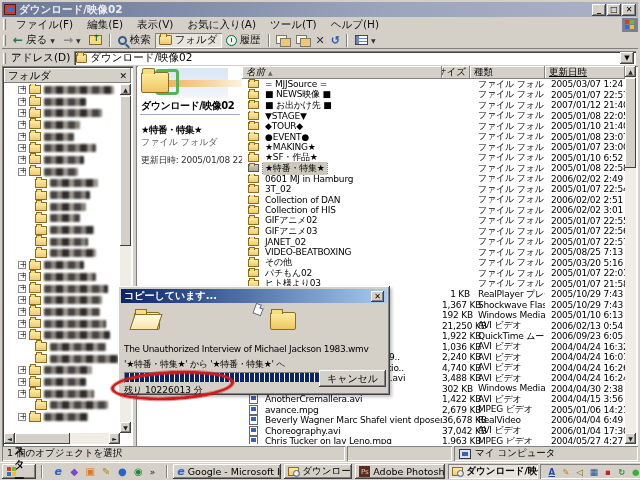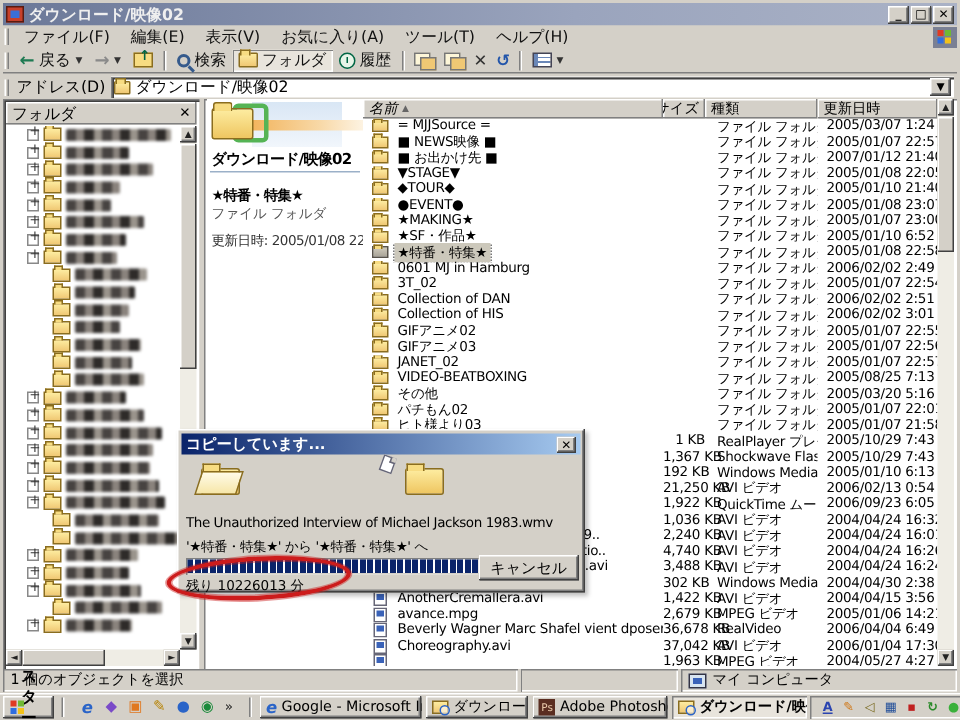--- a/index.html
+++ b/index.html
@@ -93,21 +93,21 @@
   #wvtitle { position:absolute; left:3px; top:33px; font-weight:bold; font-size:10px; letter-spacing:-0.5px; white-space:nowrap; }
   #wvline { position:absolute; left:2px; top:48px; width:100px; height:1px; background:#9bb0c8; }
   #wvname { position:absolute; left:3px; top:58px; font-weight:bold; font-size:9.5px; letter-spacing:-0.5px; white-space:nowrap; }
   #wvtype { position:absolute; left:3px; top:70px; font-size:9px; color:#555; white-space:nowrap; }
   #wvmod  { position:absolute; left:3px; top:88px; font-size:9px; color:#333; white-space:nowrap; letter-spacing:-0.3px; }
 
   
   #list { position:absolute; left:106px; top:0; right:13px; height:378px; overflow:hidden; background:#fff; }
   #listheader { position:absolute; left:0; top:0; right:0; height:13px; display:flex; }
   .hcell { background:#d4d0c8; box-shadow:inset -1px -1px #808080, inset 1px 1px #fff; font-size:9.5px; padding:0 4px; display:flex; align-items:center; white-space:nowrap; overflow:hidden; }
-  .hc-name { width:200px;font-style:italic; } .hc-size { width:28px; justify-content:flex-end; } .hc-type { width:75px; } .hc-date { flex:1; }
+  .hc-name { width:200px;font-style:italic; } .hc-size { width:28px; justify-content:flex-end; } .hc-type { width:75px; } .hc-date { flex:1;text-decoration:underline; }
   .sortmark { font-size:6px; color:#666; margin-left:3px; }
   #listrows { position:absolute; left:0; top:13px; right:0; bottom:0; overflow:hidden; }
   .lrow { height:10.5px; display:flex; align-items:center; font-size:9px; letter-spacing:-0.2px; white-space:nowrap; }
   .lrow .c-name { width:200px; display:flex; align-items:center; overflow:hidden; flex:none; }
   .lrow .c-size { width:28px; text-align:right; flex:none; }
   .lrow .c-type { width:75px; padding-left:8px; flex:none; overflow:hidden; }
   .lrow .c-date { flex:1; padding-left:6px; overflow:hidden; }
   .li-folder { width:11px; height:8px; flex:none; margin:0 4px 0 6px; background:linear-gradient(#fdeca0,#f0c874); border:1px solid #8a6d1f; position:relative; }
   .li-folder::before { content:""; position:absolute; top:-2.5px; left:0; width:4px; height:2px; background:#f7dc82; border:1px solid #8a6d1f; border-bottom:none; }
   .li-folder.sel { background:linear-gradient(#cfcabc,#a9a498); border-color:#57524a; }
@@ -750,20 +750,21 @@
                 <span class="li-media"></span>
                 <span class="nametext">Choreography.avi</span>
               </span>
               <span class="c-size">37,042 KB</span>
               <span class="c-type">AVI ビデオ</span>
               <span class="c-date">2006/01/04 17:30</span>
             </div>
             <div class="lrow">
               <span class="c-name">
                 <span class="li-media"></span>
+                <span class="nametext">Chris Tucker on Jay Leno.mpg</span>
               </span>
               <span class="c-size">1,963 KB</span>
               <span class="c-type">MPEG ビデオ</span>
               <span class="c-date">2004/05/27 4:27</span>
             </div>
           </div>
       </div>
 
       <div id="listvscroll">
         <span class="sb raised" style="position:absolute;top:0;right:0">▲</span>

